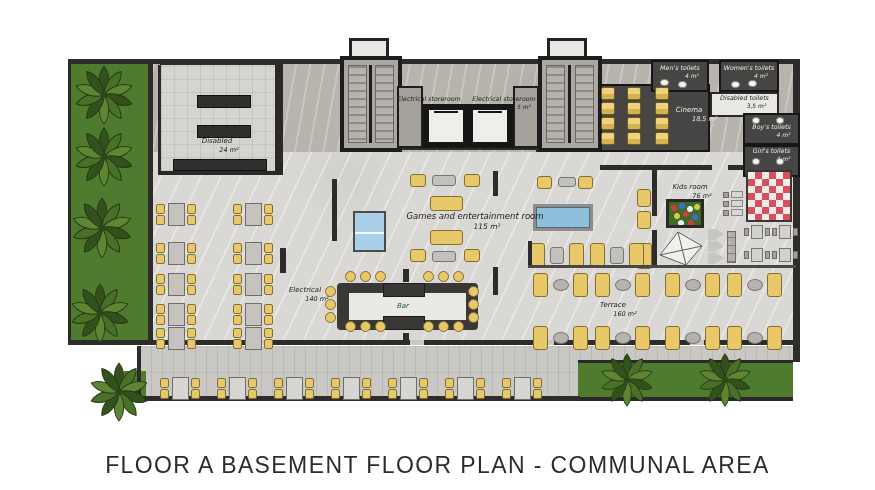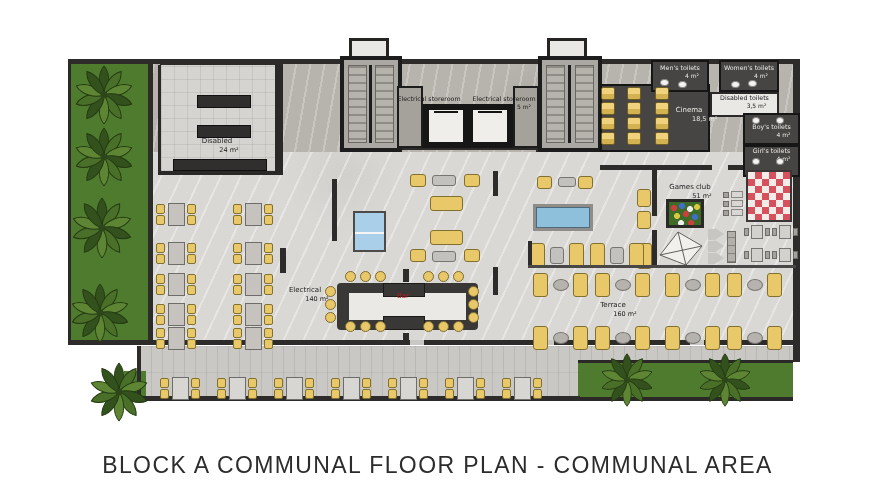--- a/index.html
+++ b/index.html
@@ -79,21 +79,21 @@
   .kset{position:absolute;width:26px;height:14px;}
   .kset .tb{position:absolute;left:7px;top:0;width:12px;height:14px;background:#d3d1cd;border:1px solid #77756f;box-sizing:border-box;}
   .kset .ch{position:absolute;width:5px;height:8px;top:3px;background:#a5a29d;border:1px solid #6f6c67;box-sizing:border-box;}
   .kset .ch.a{left:0}.kset .ch.b{left:21px}
   
   #bar-ring{position:absolute;left:337px;top:283px;width:141px;height:47px;background:#3a3836;border-radius:4px;}
   #bar-inner{position:absolute;left:12px;top:10px;width:117px;height:27px;background:#ebe9e5;}
   .bar-notch{position:absolute;left:46px;width:40px;height:12px;background:#3a3836;border:1px solid #1c1b1a;}
   
   .lbl{position:absolute;text-align:center;color:#1c1b1a;line-height:1.3;white-space:nowrap;}
-  .lbl span{display:block;}
+  .lbl span{display:block;font-style:italic;}
   .lbl .nm{font-size:7px;}
   .lbl .ar{font-size:6.5px;margin-left:24px;}
   .lbl.sm .nm{font-size:6.3px}.lbl.sm .ar{font-size:6px}
   .lbl.w{color:#eceae7;}
   .lbl.big .nm{font-size:8.5px}.lbl.big .ar{font-size:7.5px}
   .palm{position:absolute;overflow:visible;}
   #title{position:absolute;left:0;right:0;top:452px;text-align:center;
      font-family:"Liberation Sans",sans-serif;font-size:23px;letter-spacing:1.4px;color:#2c2c2c;}
 </style>
 </head>
@@ -247,28 +247,32 @@
   </div>
   <div class="lbl w sm" style="left:743px;top:123px;width:57px">
     <span class="nm">Boy's toilets</span>
     <span class="ar">4 m²</span>
   </div>
   <div class="lbl w sm" style="left:743px;top:147px;width:57px">
     <span class="nm">Girl's toilets</span>
     <span class="ar">4 m²</span>
   </div>
   <div class="lbl" style="left:660px;top:183px;width:60px">
-    <span class="nm">Games club</span>
-    <span class="ar">51 m²</span>
+    <span class="nm">Kids room</span>
+    <span class="ar">76 m²</span>
+  </div>
+  <div class="lbl big" style="left:400px;top:211px;width:150px">
+    <span class="nm">Games and entertainment room</span>
+    <span class="ar">115 m²</span>
   </div>
   <div class="lbl" style="left:265px;top:286px;width:80px">
     <span class="nm">Electrical</span>
     <span class="ar">140 m²</span>
   </div>
-  <div class="lbl" style="left:383px;top:292px;width:40px;color:#b91c1c">
+  <div class="lbl" style="left:383px;top:302px;width:40px;color:#14532d">
     <span class="nm">Bar</span>
   </div>
   <div class="lbl" style="left:583px;top:301px;width:60px">
     <span class="nm">Terrace</span>
     <span class="ar">160 m²</span>
   </div>
 <div class="f armchair" style="left: 410px; top: 174px; width: 16px; height: 13px;"></div>
     <div class="f coffee-table" style="left: 432px; top: 175px; width: 24px; height: 11px;"></div>
     <div class="f armchair" style="left: 464px; top: 174px; width: 16px; height: 13px;"></div>
     <div class="f sofa-h" style="left: 430px; top: 196px; width: 33px; height: 15px;"></div>
@@ -506,13 +510,13 @@
       <div class="ch a"></div>
       <div class="ch b"></div>
     </div>
     <div class="kset" style="left: 772px; top: 248px;">
       <div class="tb"></div>
       <div class="ch a"></div>
       <div class="ch b"></div>
     </div>
   </div>
 
-<div id="title">BLOCK A COMMUNAL FLOOR PLAN - COMMUNAL AREA</div>
+<div id="title">FLOOR A BASEMENT FLOOR PLAN - COMMUNAL AREA</div>
 
 </body></html>

